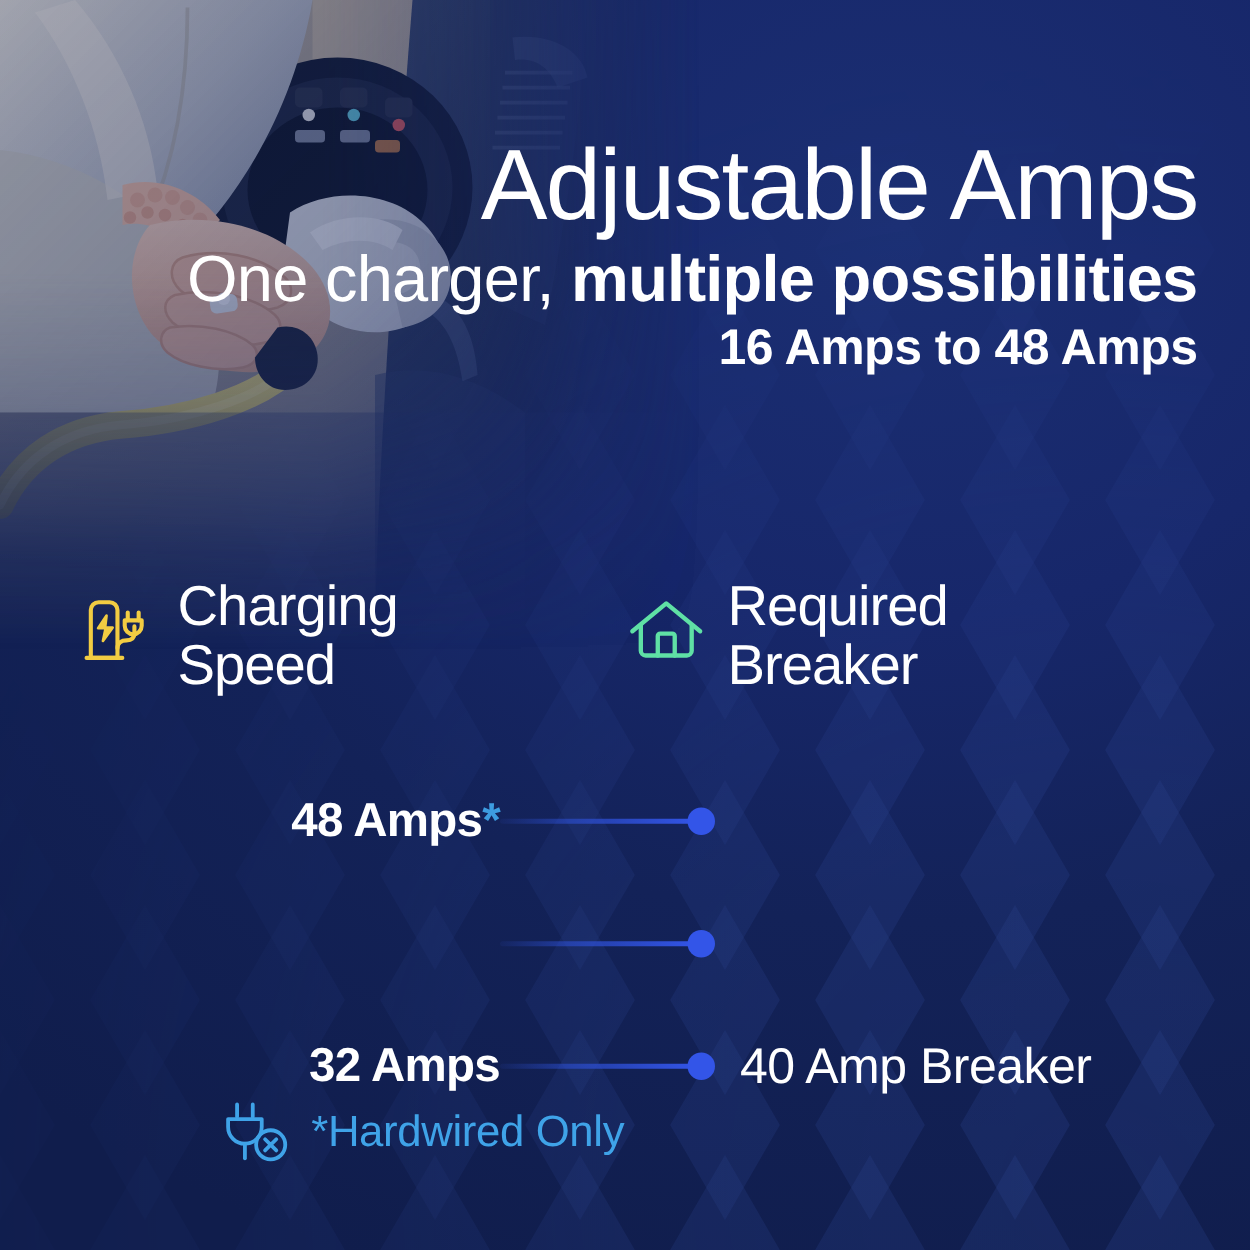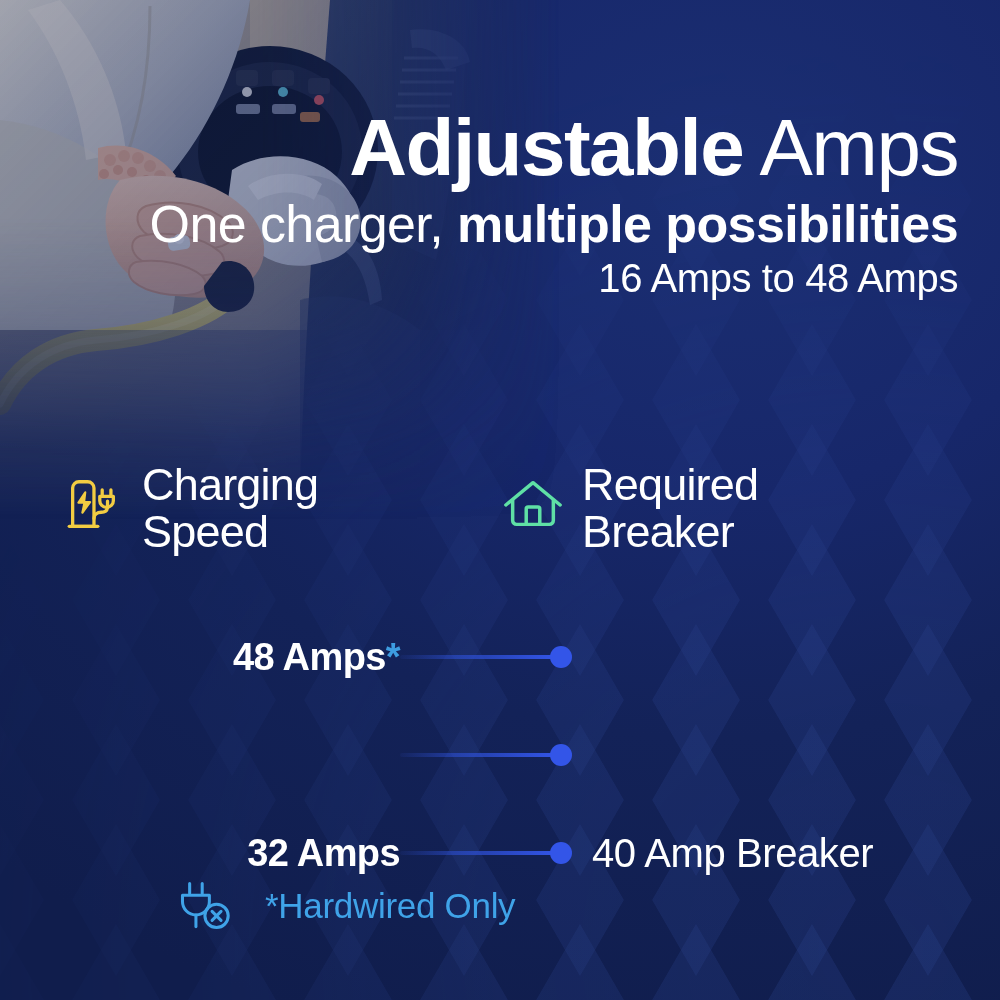--- a/index.html
+++ b/index.html
@@ -86,21 +86,21 @@
   .headline {
     position: absolute;
     left: 0; right: 42px;
     top: 54px;
     text-align: right;
     font-size: 80px;
     line-height: 1.0;
     letter-spacing: -1.5px;
     white-space: nowrap;
   }
-  .headline .hl-bold { font-weight: 700; text-align: center; }
+  .headline .hl-bold { font-weight: 400; text-align: center; }
   .headline .hl-light { font-weight: 300; }
 
   .subhead {
     position: absolute;
     left: 0; right: 42px;
     top: 198px;
     text-align: right;
     font-size: 52px;
     line-height: 1.0;
     font-weight: 300;
@@ -109,21 +109,21 @@
   }
   .subhead .sh-bold { font-weight: 700; }
 
   .subhead2 {
     position: absolute;
     left: 0; right: 42px;
     top: 258px;
     text-align: right;
     font-size: 40px;
     line-height: 1.0;
-    font-weight: 400;
+    font-weight: 700;
     letter-spacing: -0.4px;
     white-space: nowrap;
   }
 
   
   .col-head {
     position: absolute;
     display: flex;
     align-items: flex-start;
     gap: 18px;
@@ -205,21 +205,21 @@
     white-space: nowrap;
   }
 
   
   .footnote {
     position: absolute;
     left: 175px;
     top: 880px;
     display: flex;
     align-items: center;
-    gap: 32px;
+    gap: 16px;
   }
   .footnote .fn-icon { width: 58px; height: 52px; flex: 0 0 auto; }
   .footnote .fn-text {
     font-size: 35px;
     font-weight: 300;
     color: #3fa3e8;
     letter-spacing: -0.3px;
     white-space: nowrap;
   }
 </style>

